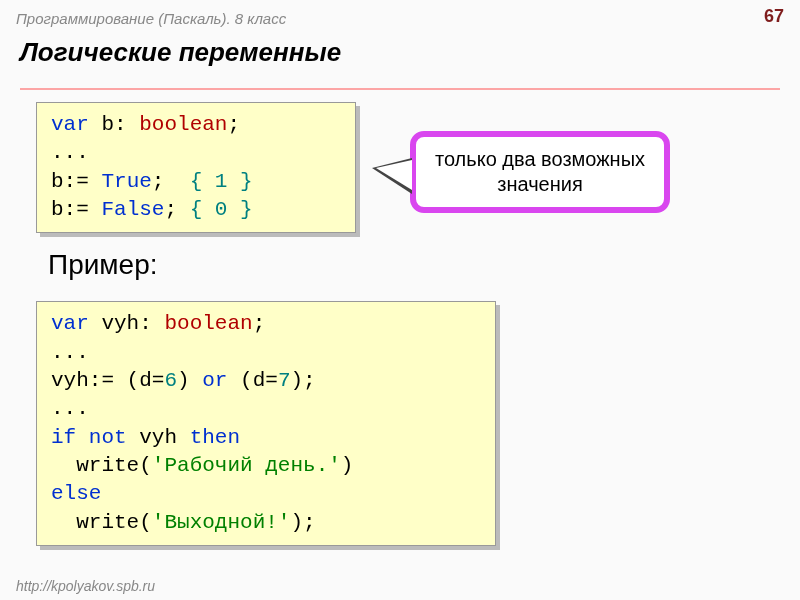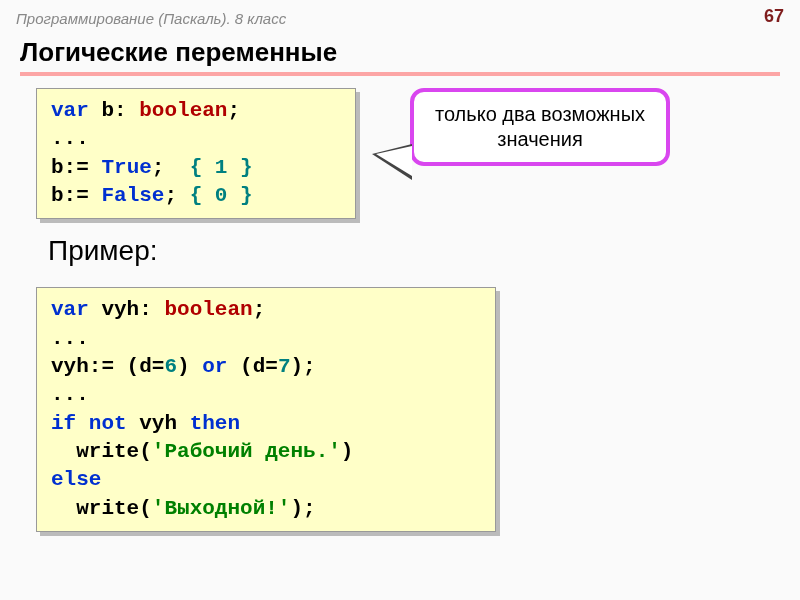--- a/index.html
+++ b/index.html
@@ -24,61 +24,63 @@
     color: #7f1d1d;
     font-style: normal;
     font-weight: bold;
     font-size: 18px;
   }
   .title {
     margin: 8px 20px 2px 20px;
     font-size: 26px;
     font-weight: bold;
     color: #000;
-    border-bottom: 4px solid #fca5a5;
-    padding-bottom: 4px;
+    border-bottom: 2px solid #fca5a5;
+    padding-bottom: 20px;
+    font-style: italic;
   }
   .content {
     padding: 10px 28px 0 36px;
     position: relative;
   }
   .codebox {
     background: #ffffc8;
     border: 1.5px solid #999;
     box-shadow: 4px 4px 0 #bbb;
     padding: 8px 14px;
     font-family: "Courier New", monospace;
-    font-weight: bold;
+    font-weight: normal;
     font-size: 21px;
     line-height: 1.35;
     white-space: pre;
     color: #000;
   }
   .box1 { width: 320px; }
   .box2 { width: 460px; margin-top: 20px; }
   .kw-blue { color: #0030d0; }
   .kw-red  { color: #b00000; }
   .kw-teal { color: #008080; }
   .kw-green{ color: #008000; }
   .callout-wrap {
     position: absolute;
     left: 410px;
     top: 10px;
     width: 260px;
   }
   .callout {
     background: #fff;
-    border: 4px solid #d946ef;
+    border: 6px solid #d946ef;
     border-radius: 14px;
     padding: 10px 14px;
     text-align: center;
     font-size: 20px;
     color: #000;
     line-height: 1.25;
     position: relative;
+    margin-top: 29px;
   }
   .callout-tail {
     position: absolute;
     left: -38px;
     top: 56px;
     width: 0; height: 0;
   }
   .callout-tail::before {
     content: "";
     position: absolute;
@@ -142,13 +144,14 @@
 <span>vyh:= (d=</span><span class="kw-teal">6</span><span>) </span><span class="kw-blue">or</span><span> (d=</span><span class="kw-teal">7</span><span>);</span>
 <span>...</span>
 <span class="kw-blue">if</span><span> </span><span class="kw-blue">not</span><span> vyh </span><span class="kw-blue">then</span>
 <span>  write(</span><span class="kw-green">'Рабочий день.'</span><span>)</span>
 <span class="kw-blue">else</span>
 <span>  write(</span><span class="kw-green">'Выходной!'</span><span>);</span></div>
 
 </div>
 
 <div class="footer">
+  <span class="url">http://kpolyakov.spb.ru</span>
 </div>
 
 </body></html>

